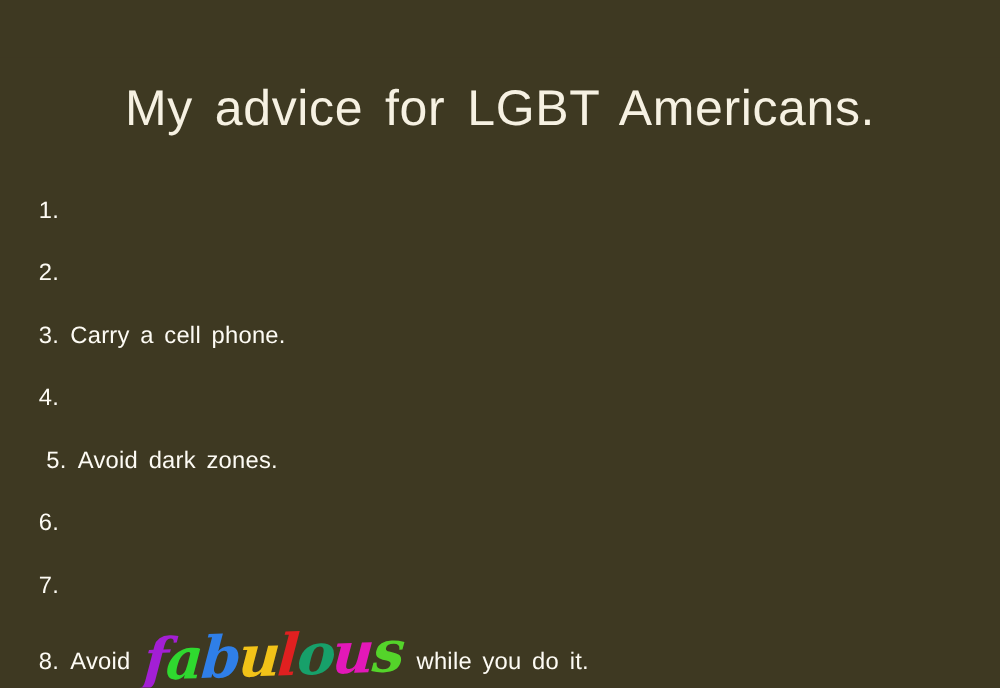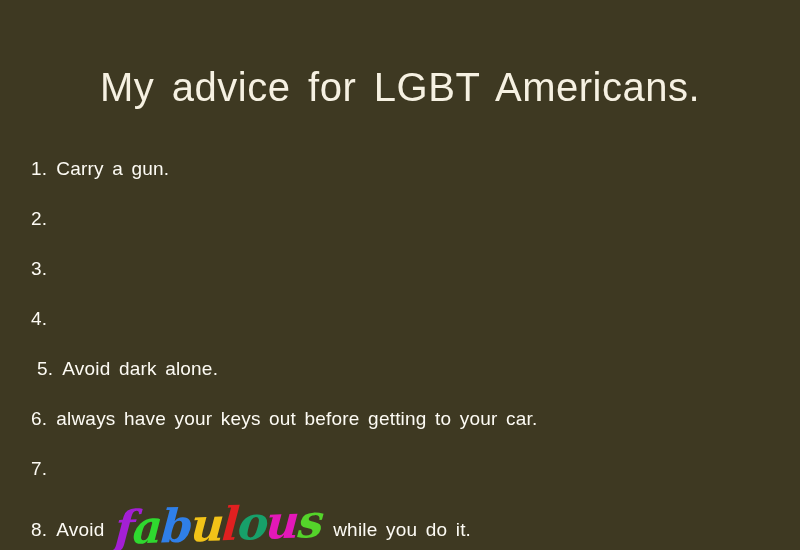--- a/index.html
+++ b/index.html
@@ -114,43 +114,42 @@
 <body>
 
 <div class="slide">
 
   <div class="title">My advice for LGBT Americans.</div>
 
   <div class="advice-list">
 
     <div class="advice-item row-1">
       <span class="num">1.</span>
-      <span class="txt">Carry a gun.</span>
     </div>
 
     <div class="advice-item row-2">
       <span class="num">2.</span>
     </div>
 
     <div class="advice-item row-3">
       <span class="num">3.</span>
+      <span class="txt">Carry a cell phone.</span>
     </div>
 
     <div class="advice-item row-4">
       <span class="num">4.</span>
     </div>
 
     <div class="advice-item row-5">
       <span class="num">5.</span>
-      <span class="txt">Avoid dark alone.</span>
+      <span class="txt">Avoid dark zones.</span>
     </div>
 
     <div class="advice-item row-6">
       <span class="num">6.</span>
-      <span class="txt">always have your keys out before getting to your car.</span>
     </div>
 
     <div class="advice-item row-7">
       <span class="num">7.</span>
     </div>
 
     <div class="advice-item row-8">
       <span class="num">8.</span>
       <span class="txt">Avoid</span>
       <span class="fabulous">

